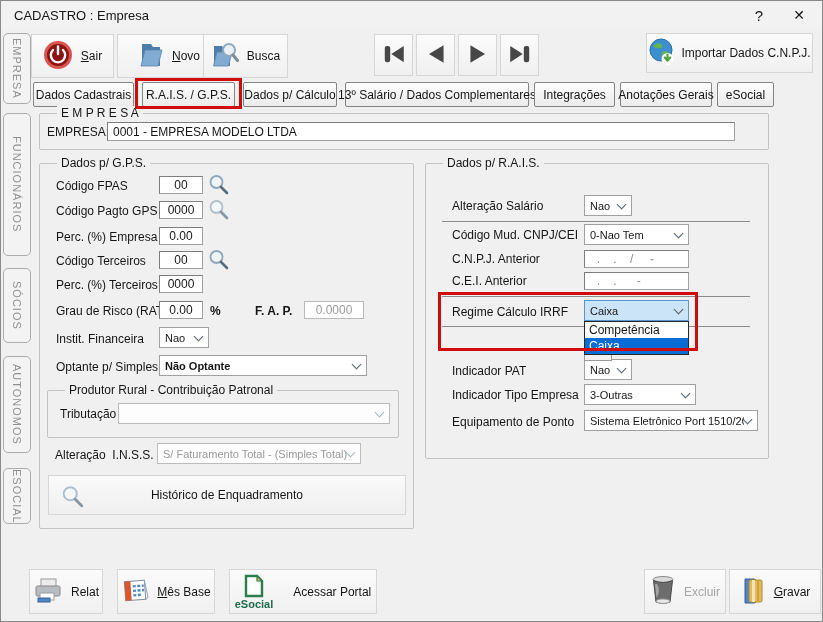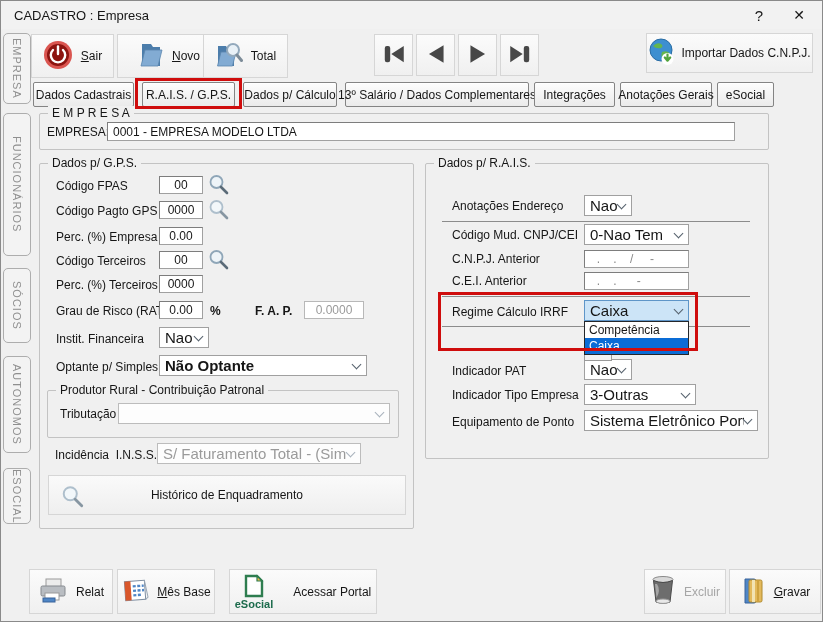--- a/index.html
+++ b/index.html
@@ -49,38 +49,38 @@
   #ft2 { left:242px; width:94px; }  #ft3 { left:344px; width:184px; }
   #ft4 { left:533px; width:81px; }  #ft5 { left:619px; width:92px; }
   #ft6 { left:716px; width:57px; }
 
   .redrect { position:absolute; border:3px solid #cf0d0d; z-index:50; pointer-events:none; }
   #red1 { left:134px; top:77px;  width:107px; height:31px; }
   #red2 { left:437px; top:291px; width:260px; height:59px; }
 
   
   .group  { position:absolute; border:1px solid #c3c3c3; border-radius:2px; }
-  .legend { position:absolute; top:-8px; left:8px; background:#f0f0f0; padding:0 4px;
+  .legend { position:absolute; top:-8px; left:17px; background:#f0f0f0; padding:0 4px;
             font-size:12px; white-space:pre; }
   #grp-empresa { left:38px; top:112px; width:730px; height:37px; }
   #grp-gps     { left:38px; top:162px; width:375px; height:366px; }
   #grp-rais    { left:424px; top:162px; width:344px; height:296px; }
   #grp-rural   { position:absolute; left:7px; top:226px; width:352px; height:48px;
                  border:1px solid #c3c3c3; border-radius:2px; }
 
   .lbl { position:absolute; font-size:12px; white-space:pre; }
 
   .tbox { position:absolute; background:#fff; border:1px solid #a0a0a0; border-top-color:#7d7d7d;
           border-left-color:#7d7d7d; display:flex; align-items:center; justify-content:center;
           font-size:12px; white-space:pre; }
   .tbox.left { justify-content:flex-start; padding-left:5px; }
   .tbox.dis  { color:#9a9a9a; border-color:#b8b8b8; }
 
   .combo { position:absolute; background:#fff; border:1px solid #a0a0a0; display:flex;
-           align-items:center; padding:0 6px 0 5px; font-size:15px; cursor:default; }
+           align-items:center; padding:0 6px 0 5px; font-size:11px; cursor:default; }
   .combo .val { flex:1; overflow:hidden; white-space:nowrap; }
   .chev { width:7px; height:7px; border-right:1.6px solid #55606c; border-bottom:1.6px solid #55606c;
           transform:rotate(45deg); margin-top:-3px; flex:none; }
   .combo.dis { color:#9a9a9a; background:#fdfdfd; border-color:#bcbcbc; }
   .combo.dis .chev { border-color:#a8b2bc; }
   .combo.focus { background:#cce4f7; border-color:#5e95c8; }
 
   .sep { position:absolute; height:1px; background:#8c8c8c; }
 
   
@@ -88,21 +88,21 @@
             border:1px solid #24272b; z-index:40; }
   .dditem { height:16px; line-height:16px; padding-left:4px; font-size:12px; white-space:nowrap; }
   .dditem.selected { background:#0a6cd6; color:#fff; }
   .sliver { position:absolute; left:158px; top:190px; width:28px; height:7px; background:#f2f2f2;
             border:1px solid #9a9a9a; border-top:none; z-index:5; }
 
   
   .mag { position:absolute; width:22px; height:22px; }
 
   
-  #btn-relat   { left:28px;  top:568px; width:84px;  height:45px; }
+  #btn-relat   { left:28px;  top:568px; width:74px;  height:45px; }
   #btn-mesbase { left:116px; top:568px; width:98px;  height:45px; }
   #btn-portal  { left:228px; top:568px; width:148px; height:45px; }
   #btn-excluir { left:643px; top:568px; width:82px;  height:45px; }
   #btn-gravar  { left:728px; top:568px; width:92px;  height:45px; }
   .esocial-wrap { display:flex; flex-direction:column; align-items:center; line-height:10px; }
   .esocial-cap  { font-size:11px; font-weight:bold; color:#1c6b4c; margin-top:1px; }
 
   #btn-historico { left:47px; top:474px; width:358px; height:40px; position:absolute;
                    background:linear-gradient(#fafafa,#efefef); border:1px solid #d6d6d6;
                    display:flex; align-items:center; justify-content:center; }
@@ -149,21 +149,21 @@
 
   <div class="btn" id="btn-busca">
     <span>
       <svg width="28" height="28" viewBox="0 0 28 28">
         <path d="M3 5 h8 l2 3 h6 v17 H3 z" fill="#4c7dab"></path>
         <path d="M6 11 h15 l-3.5 14 H2.5 z" fill="#82abd3" stroke="#5c86ae" stroke-width="0.8"></path>
         <circle cx="18" cy="9" r="6" fill="#e9f1f7" stroke="#93a9bc" stroke-width="2"></circle>
         <line x1="22" y1="14" x2="26.5" y2="19.5" stroke="#7d8c99" stroke-width="3" stroke-linecap="round"></line>
       </svg>
     </span>
-    <span class="cap">Total</span>
+    <span class="cap">Busca</span>
   </div>
 
   <div class="btn nav" id="nav-first">
     <span>
       <svg width="26" height="26" viewBox="0 0 24 24" fill="#474747">
         <rect x="3.5" y="4.5" width="5" height="15" rx="2"></rect>
           <path d="M21 4.5 L9.5 12 L21 19.5 Z"></path>
       </svg>
     </span>
   </div>
@@ -275,41 +275,41 @@
 
     <div id="grp-rural">
       <span class="legend">Produtor Rural - Contribuição Patronal</span>
       <span class="lbl" style="left:12px; top:16px;">Tributação</span>
       <div class="combo dis" style="left:70px; top:12px; width:272px; height:21px;">
         <span class="val"></span>
         <span class="chev"></span>
       </div>
     </div>
 
-    <span class="lbl" style="left:15px; top:284px;">Incidência  I.N.S.S.</span>
+    <span class="lbl" style="left:15px; top:284px;">Alteração  I.N.S.S.</span>
     <div class="combo dis" style="left:117px; top:279px; width:204px; height:21px;">
       <span class="val">S/ Faturamento Total - (Simples Total)</span>
       <span class="chev"></span>
     </div>
   </div>
 
   <div id="btn-historico">
     <span class="hmag">
       <svg width="24" height="24" viewBox="0 0 22 22">
         <circle cx="8.5" cy="8" r="6" fill="#f2f7fa" stroke="#aebfcc" stroke-width="1.8"></circle>
         <line x1="13" y1="13" x2="19" y2="19" stroke="#8796a2" stroke-width="2.6" stroke-linecap="round"></line>
       </svg>
     </span>
     <span>Histórico de Enquadramento</span>
   </div>
 
   <div class="group" id="grp-rais">
     <span class="legend">Dados p/ R.A.I.S.</span>
 
-    <span class="lbl" style="left:26px; top:35px;">Anotações Endereço</span>
+    <span class="lbl" style="left:26px; top:35px;">Alteração Salário</span>
     <div class="combo" style="left:158px; top:31px; width:48px; height:21px;">
       <span class="val">Nao</span>
       <span class="chev"></span>
     </div>
 
     <div class="sep" style="left:16px; top:57px; width:308px;"></div>
 
     <span class="lbl" style="left:26px; top:64px;">Código Mud. CNPJ/CEI</span>
     <div class="combo" style="left:158px; top:60px; width:105px; height:21px;">
       <span class="val">0-Nao Tem</span>

